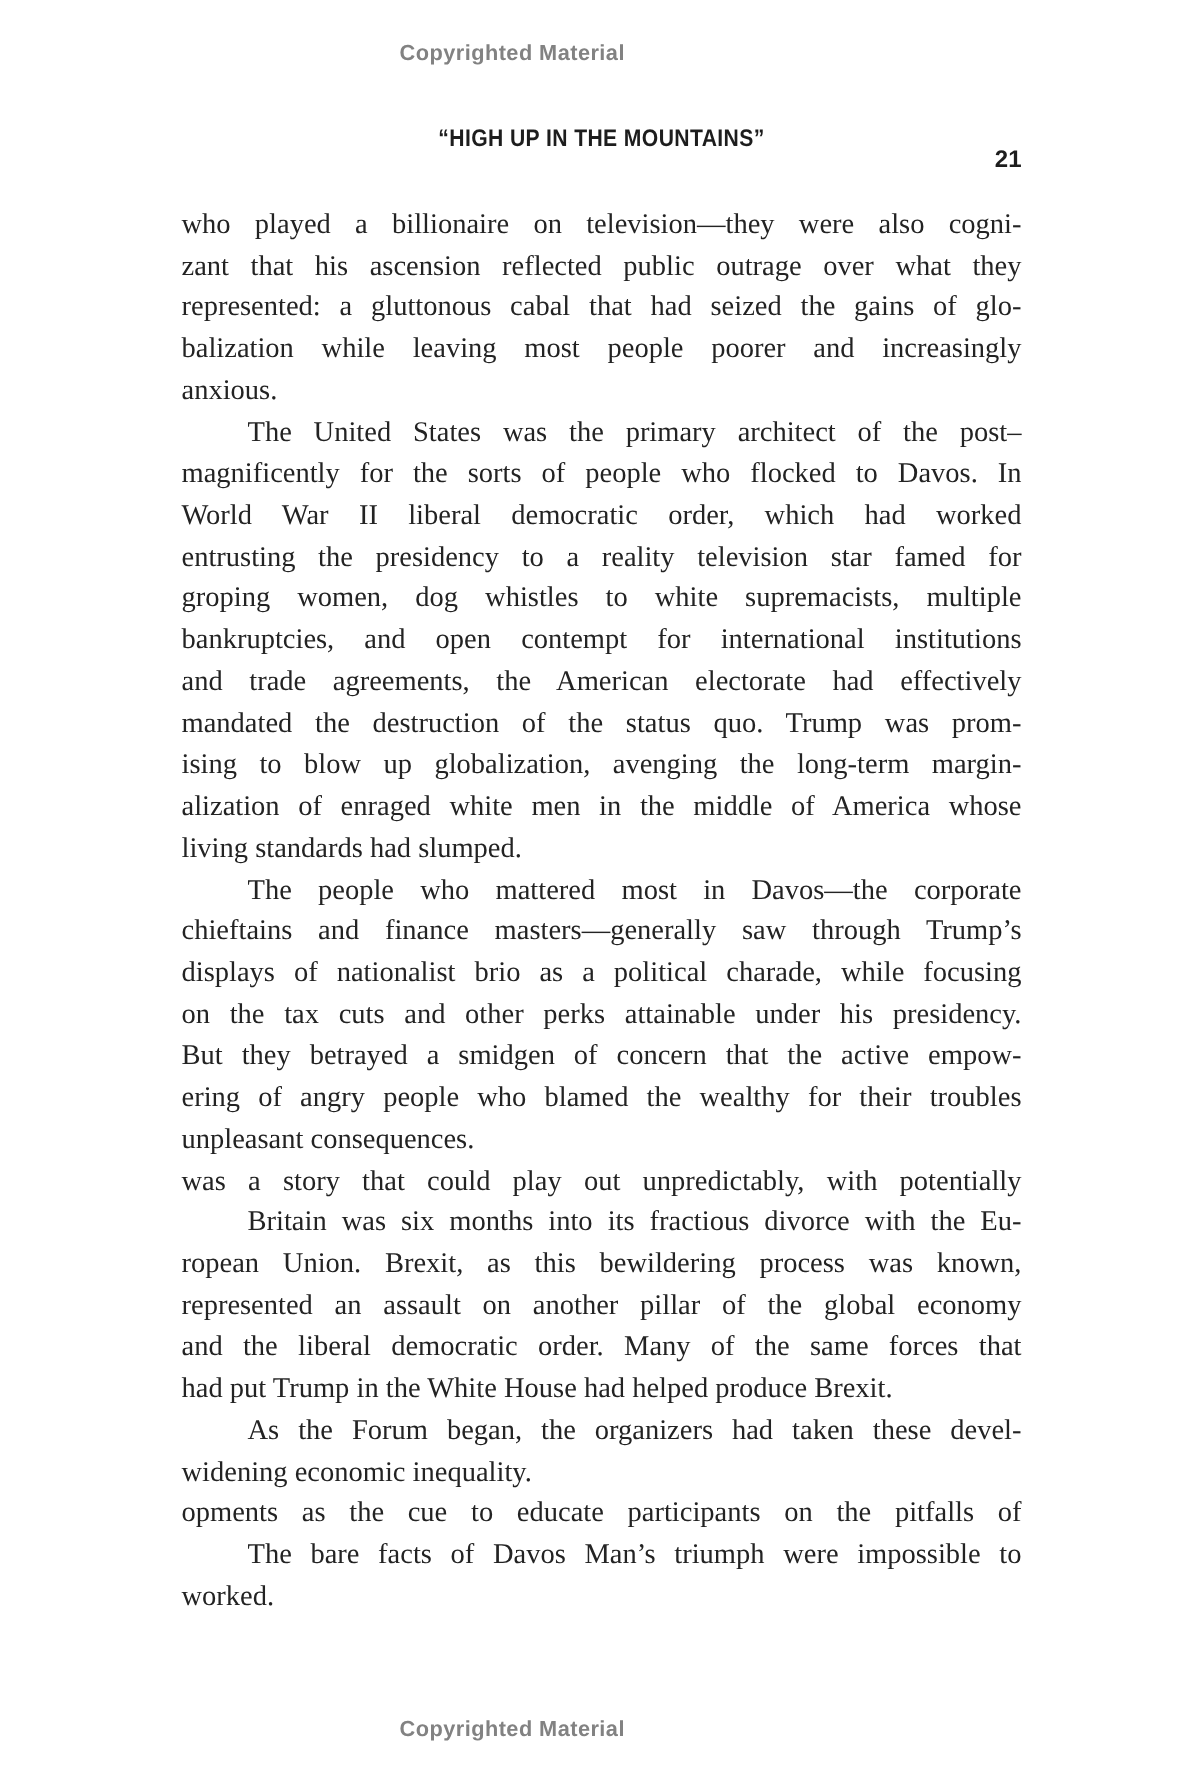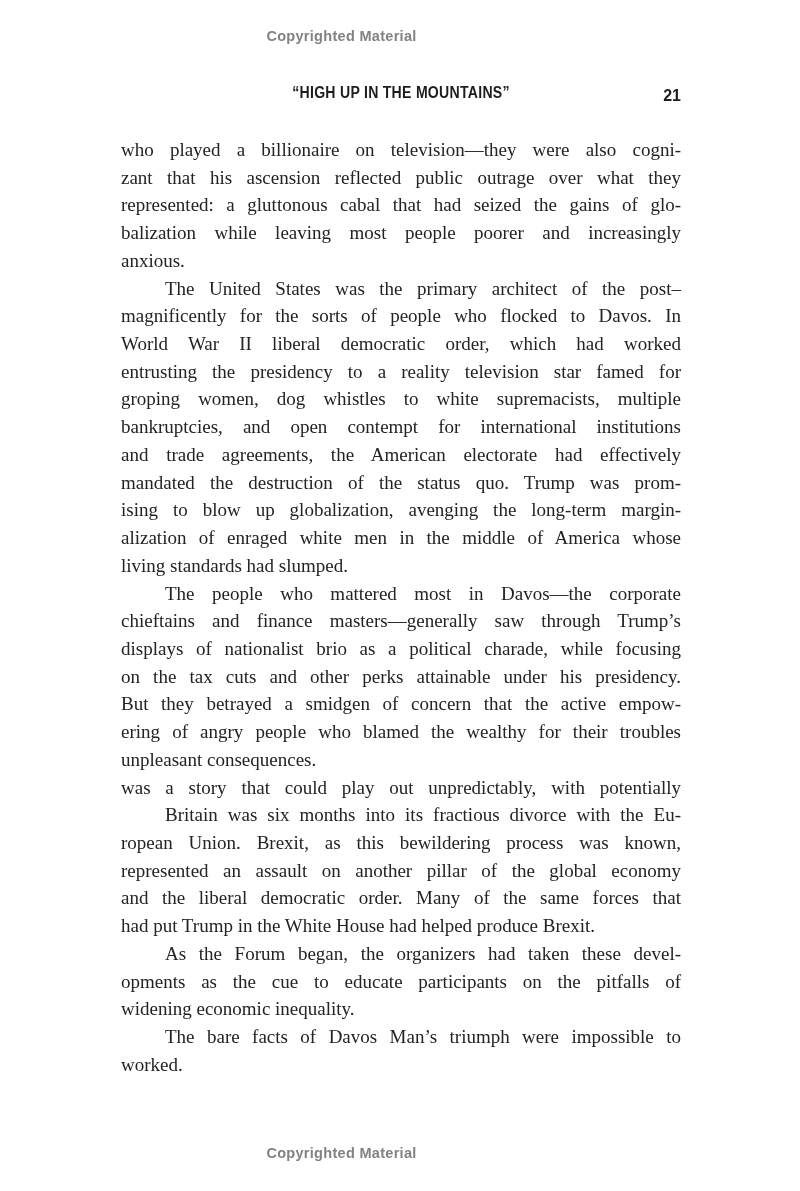--- a/index.html
+++ b/index.html
@@ -40,21 +40,21 @@
     top: 0;
     transform: translateX(-50%) scaleX(0.88);
     transform-origin: center;
     white-space: nowrap;
     font-size: 16px;
     letter-spacing: 0.3px;
   }
   .page-number {
     position: absolute;
     right: 0;
-    top: 3px;
+    top: 14px;
     font-size: 16px;
   }
   .body-text {
     position: absolute;
     left: 121px;
     top: 136px;
     width: 560px;
     font-size: 19px;
     line-height: 27.72px;
     color: #232323;
@@ -101,20 +101,20 @@
       <div class="line">But they betrayed a smidgen of concern that the active empow-</div>
       <div class="line">ering of angry people who blamed the wealthy for their troubles</div>
       <div class="line para-end">unpleasant consequences.</div>
       <div class="line">was a story that could play out unpredictably, with potentially</div>
       <div class="line indent">Britain was six months into its fractious divorce with the Eu-</div>
       <div class="line">ropean Union. Brexit, as this bewildering process was known,</div>
       <div class="line">represented an assault on another pillar of the global economy</div>
       <div class="line">and the liberal democratic order. Many of the same forces that</div>
       <div class="line para-end">had put Trump in the White House had helped produce Brexit.</div>
       <div class="line indent">As the Forum began, the organizers had taken these devel-</div>
+      <div class="line para-end">widening economic inequality.</div>
       <div class="line">opments as the cue to educate participants on the pitfalls of</div>
-      <div class="line para-end">widening economic inequality.</div>
       <div class="line indent">The bare facts of Davos Man’s triumph were impossible to</div>
       <div class="line para-end">worked.</div>
     </div>
 
   <div class="copyright bottom">Copyrighted Material</div>
 </div>
 
 </body></html>

